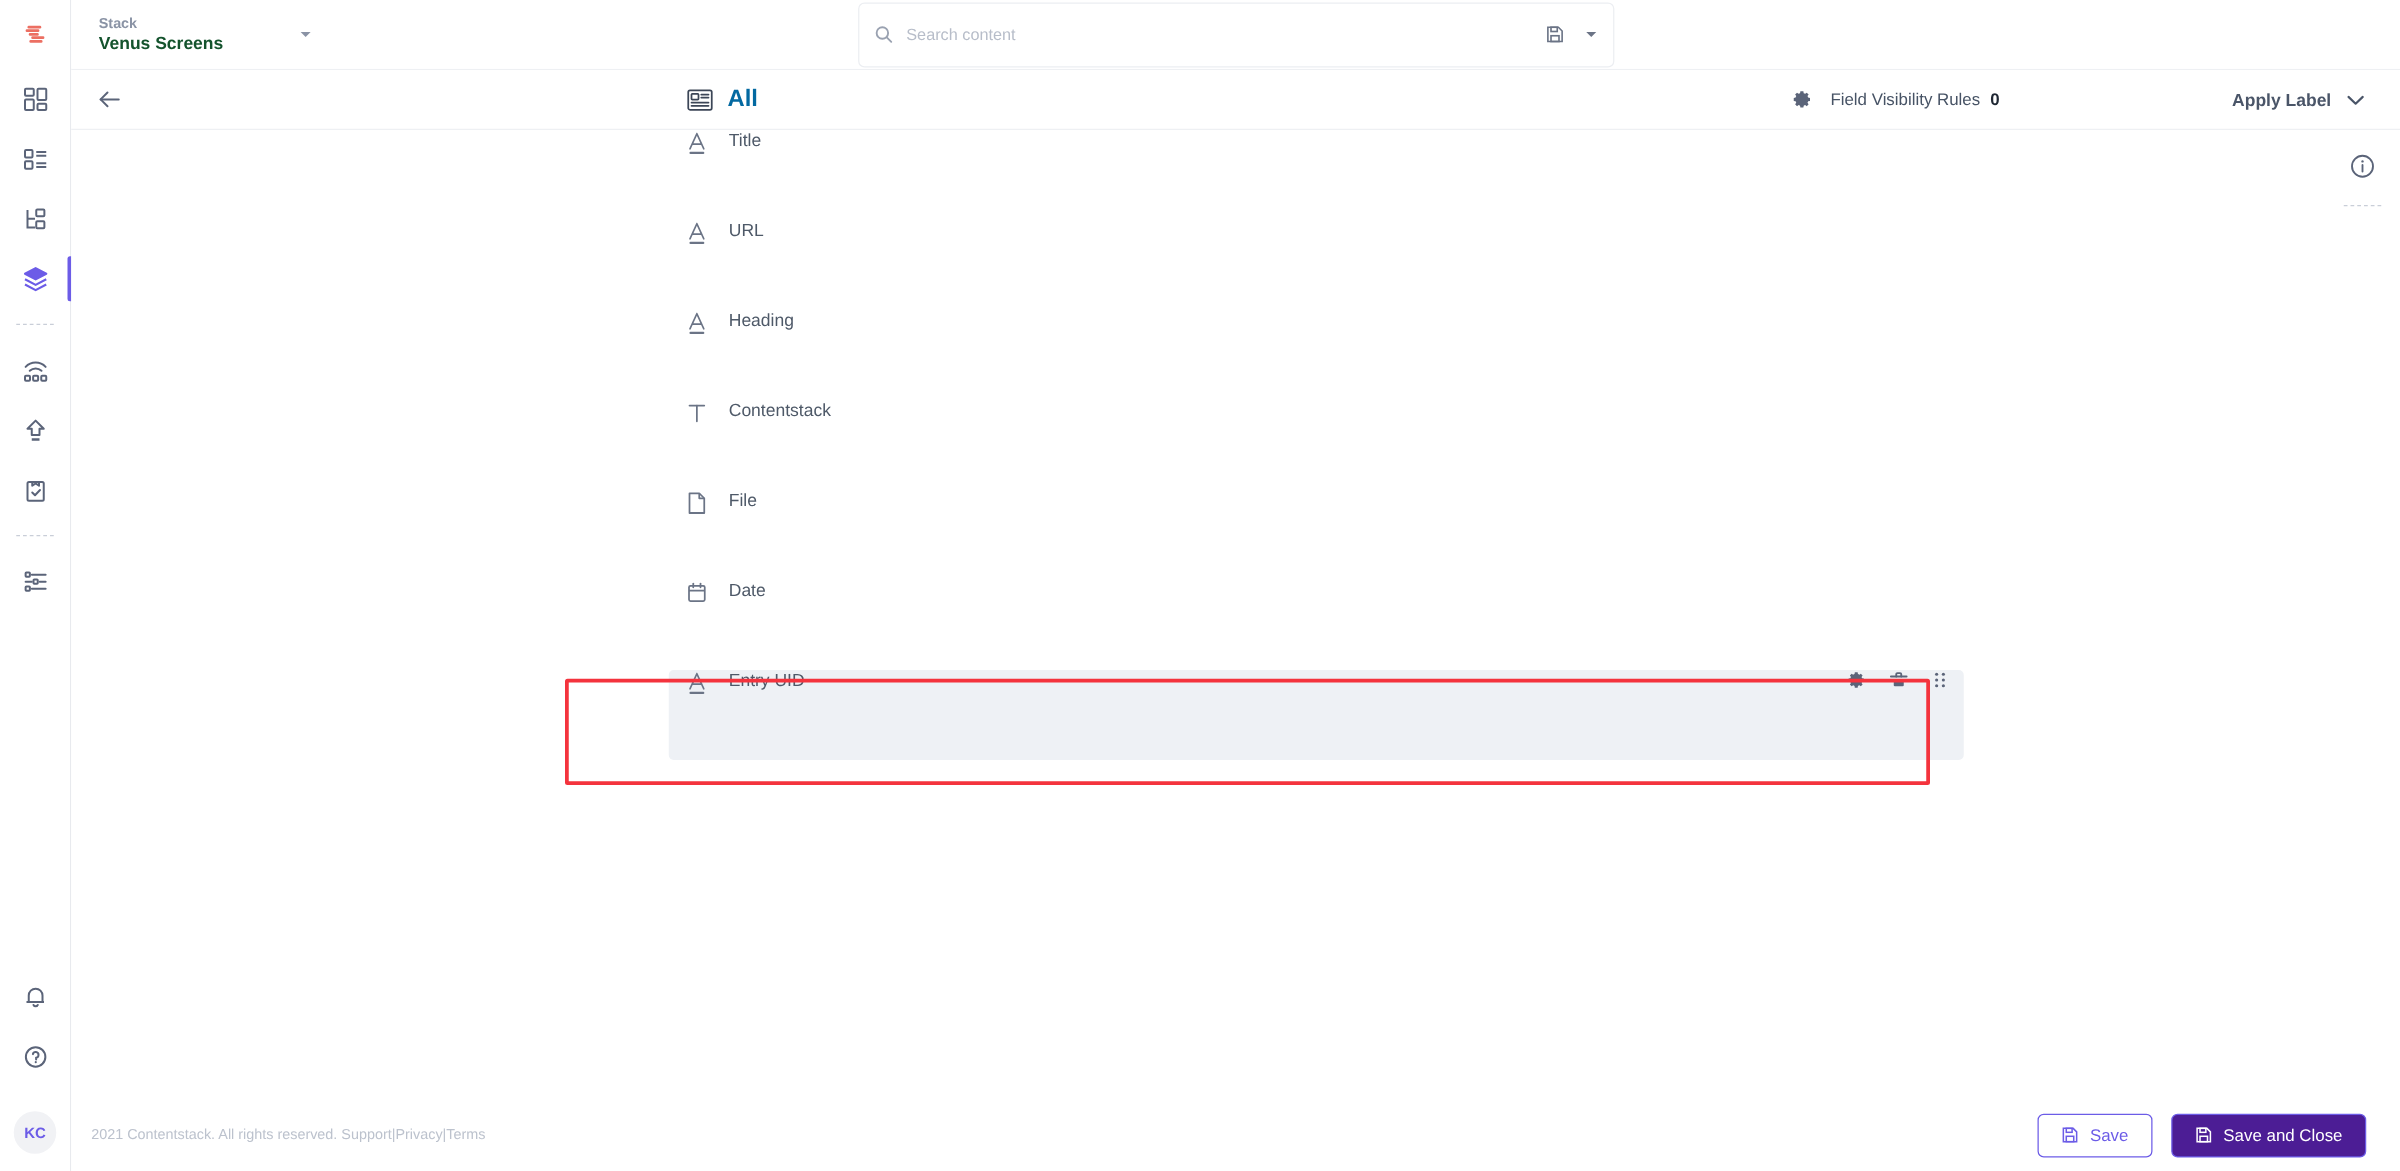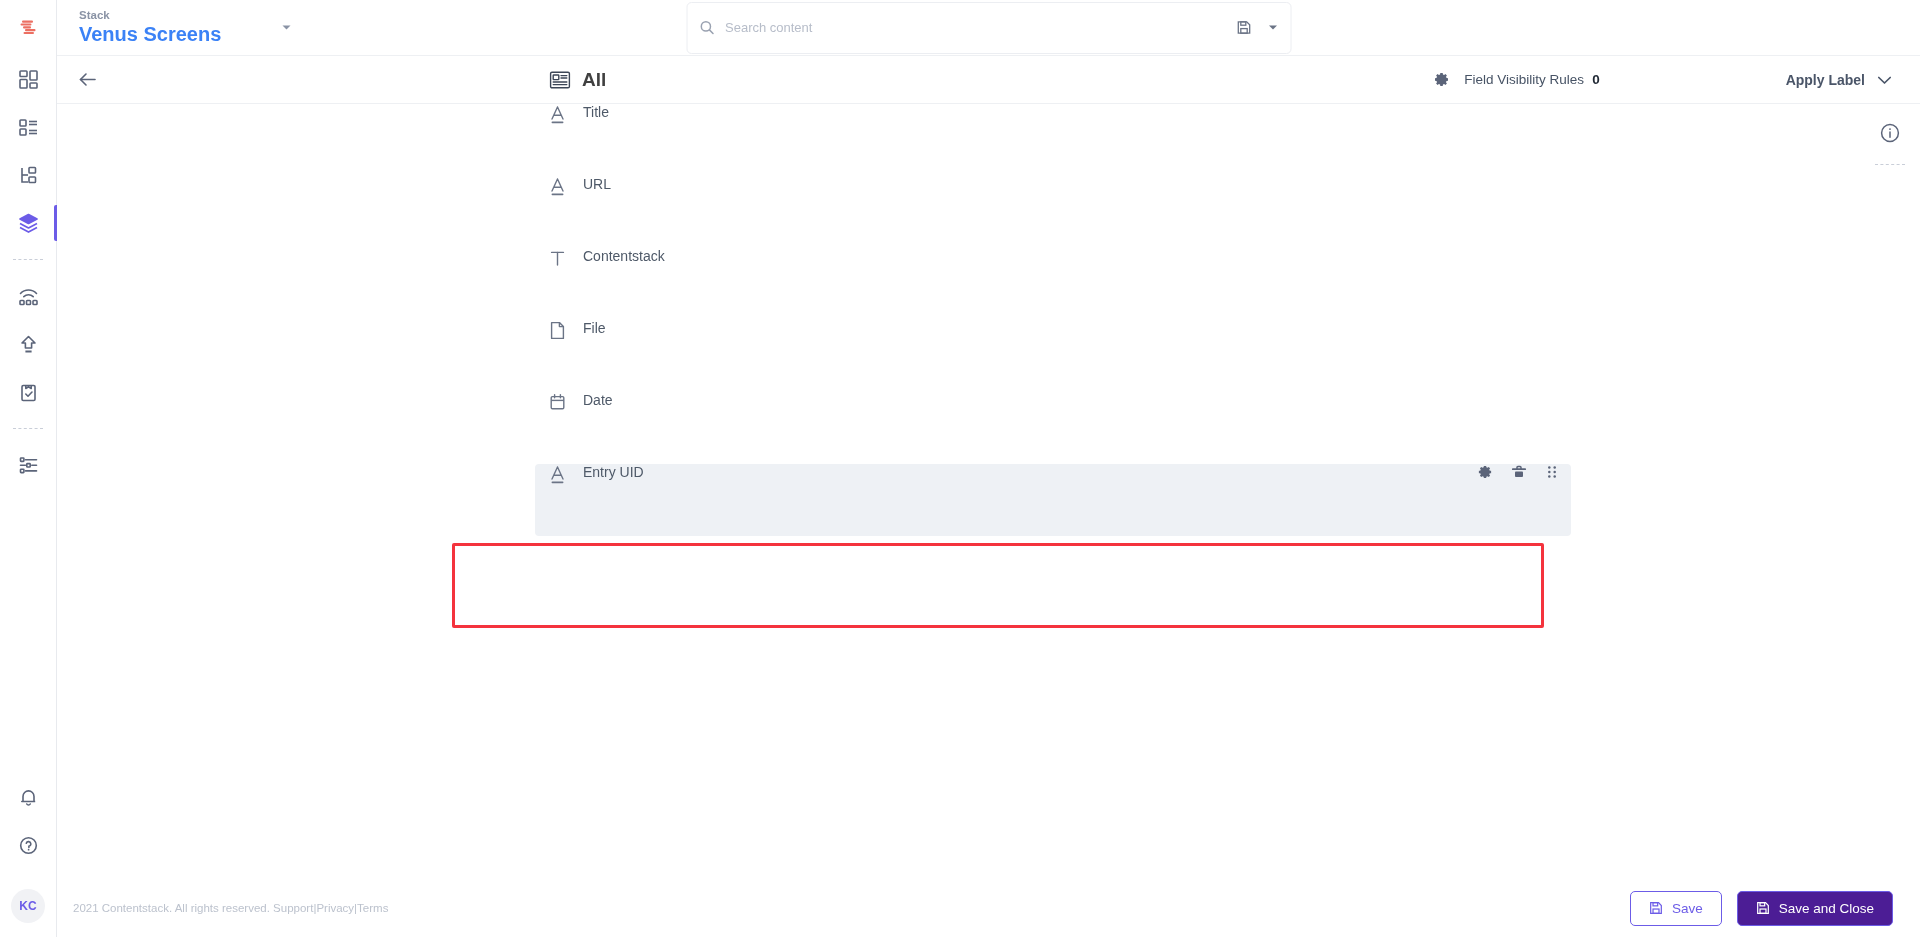--- a/index.html
+++ b/index.html
@@ -63,21 +63,21 @@
   .topbar {
     height: 55px; width: 100%;
     background: #ffffff;
     display: flex; align-items: center;
     position: relative;
     flex: 0 0 55px;
   }
   .stack-box { margin-left: 22px; display: flex; align-items: center; cursor: pointer; }
   .stack-texts { display: flex; flex-direction: column; line-height: 1.25; }
   .stack-label { font-size: 11.5px; color: #8a93a5; font-weight: bold; }
-  .stack-name { font-size: 20px; color: #3b82f6; font-weight: bold; }
+  .stack-name { font-size: 14px; color: #14532d; font-weight: bold; }
   .stack-caret { margin-left: 60px; }
 
   .searchbar {
     position: absolute; left: 50%; transform: translateX(-50%);
     width: 605px; height: 52px;
     border: 1px solid #eceef2; border-radius: 5px;
     background: #fff;
     display: flex; align-items: center;
     padding: 0 12px;
     cursor: text;
@@ -89,21 +89,21 @@
   .pagehead {
     height: 49px; width: 100%;
     border-top: 1px solid #eef0f3;
     border-bottom: 1px solid #eef0f3;
     display: flex; align-items: center;
     flex: 0 0 49px;
     background: #fff;
   }
   .back-btn { width: 60px; display: flex; align-items: center; justify-content: center; cursor: pointer; }
   .title-group { display: flex; align-items: center; gap: 11px; margin-left: 432px; }
-  .page-title { font-size: 19px; font-weight: bold; color: #404040; }
+  .page-title { font-size: 19px; font-weight: bold; color: #0369a1; }
   .head-right { margin-left: auto; display: flex; align-items: center; }
   .fvr {
     display: flex; align-items: center; gap: 14px;
     cursor: pointer;
   }
   .fvr-text { font-size: 13.5px; color: #475365; }
   .fvr-count { font-size: 13.5px; color: #1f2733; font-weight: bold; margin-left: -6px; }
   .apply-label {
     margin-left: 186px; margin-right: 28px;
     display: flex; align-items: center; gap: 12px;
@@ -424,20 +424,29 @@
         <div class="field-row">
           <span class="field-icon">
             <svg width="19" height="21" viewBox="0 0 19 21" fill="none" stroke="#6b7486" stroke-width="1.4" stroke-linecap="round">
               <path d="M9.5 3 L4 15 M9.5 3 L15 15 M6.2 11.3 H12.8"></path>
               <line x1="4.4" y1="18.3" x2="14.6" y2="18.3" stroke-width="1.7"></line>
             </svg>
           </span>
           <span class="field-label">URL</span>
         </div>
 
+        <div class="field-row">
+          <span class="field-icon">
+            <svg width="19" height="21" viewBox="0 0 19 21" fill="none" stroke="#6b7486" stroke-width="1.4" stroke-linecap="round">
+              <path d="M9.5 3 L4 15 M9.5 3 L15 15 M6.2 11.3 H12.8"></path>
+              <line x1="4.4" y1="18.3" x2="14.6" y2="18.3" stroke-width="1.7"></line>
+            </svg>
+          </span>
+          <span class="field-label">Heading</span>
+        </div>
 
         <div class="field-row">
           <span class="field-icon">
             <svg width="19" height="21" viewBox="0 0 19 21" fill="none" stroke="#6b7486" stroke-width="1.4" stroke-linecap="round">
               <line x1="3.6" y1="4.4" x2="15.4" y2="4.4"></line>
               <line x1="9.5" y1="4.4" x2="9.5" y2="17"></line>
             </svg>
           </span>
           <span class="field-label">Contentstack</span>
         </div>

